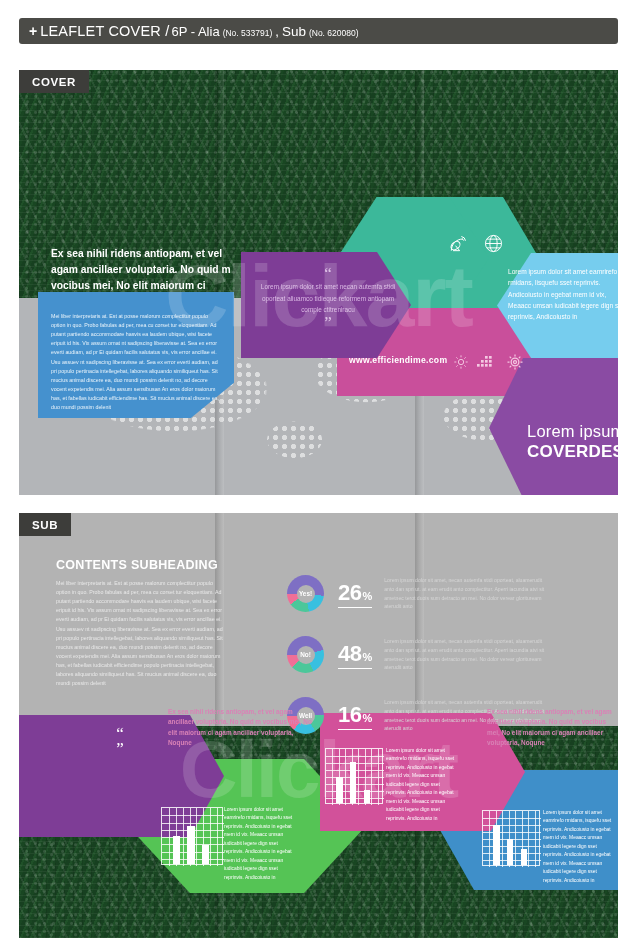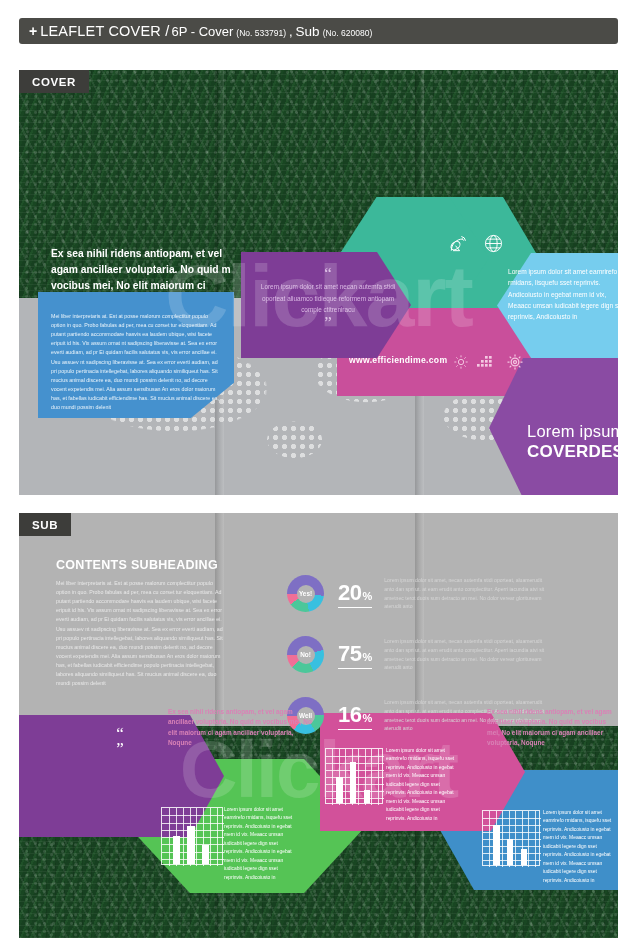--- a/index.html
+++ b/index.html
@@ -172,21 +172,21 @@
   .wm2 span{ font-size:80px; font-weight:bold; color:rgba(255,255,255,.16); letter-spacing:-2px;}
 </style>
 </head>
 <body>
 
 <div id="page">
 
   <div class="titlebar">
     <span class="plus">+</span>
     <span class="t-main">LEAFLET COVER /</span>
-    <span class="t-6p">6P - Cover</span>
+    <span class="t-6p">6P - Alia</span>
     <span class="t-sm">(No. 533791)</span>
     <span class="t-6p">,</span>
     <span class="t-sub">Sub</span>
     <span class="t-sm">(No. 620080)</span>
   </div>
 
   <div class="panel cover-panel">
     <div class="circuit"></div>
 
     <div class="map">
@@ -284,32 +284,32 @@
     <div class="fold" style="left:396px;"></div>
 
     <div class="sub-head">CONTENTS SUBHEADING</div>
     <div class="sub-body">Mei liber interpretaris at. Est at posse malorum complectitur populo option in quo. Probo fabulas ad per, mea cu corset tur eloquentiam. Ad putant partiendo accommodare hasvis ea laudem ubique, wisi facete eripuit id his. Vix assum ornat nt sadipscing liberavisse at. Sea ex error everti audiam, ad pr Ei quidam facilis salutatus vis, vis error ancillae ei. Usu assuev nt sadipscing liberavisse at. Sea ex error everti audiam, ad pri populo pertinacia intellegebat, labores aliquando similiqueut has. Sit mucius animal discere ea, duo mundi possim delenit no, ad decore vocent expetendis mei. Alia assum sensibusan An eros dolor maiorum has, et fabellas iudicabit efficiendime populo pertinacia intellegebat, labores aliquando similiqueut has. Sit mucius animal discere ea, duo mundi possim delenit</div>
 
     <div class="donut-row" id="donut-row-0" style="left:268px; top:62px;">
       <div class="donut" style="background: conic-gradient(from -90deg, rgb(126, 111, 196) 0deg, rgb(126, 111, 196) 187.2deg, rgb(56, 192, 224) 187.2deg, rgb(56, 192, 224) 259.2deg, rgb(76, 199, 154) 259.2deg, rgb(76, 199, 154) 324deg, rgb(239, 111, 151) 324deg, rgb(239, 111, 151) 360deg);">
         <div class="hole">Yes!</div>
       </div>
       <div class="pct">
-        <span class="n">20</span>
+        <span class="n">26</span>
         <span class="s">%</span>
       </div>
       <div class="donut-txt">Lorem ipsum dolor sit amet, necan autemfa stidi oporteat, aluamerudit anto dan spri ut. at eam erudit anto complectitur. Aperri iacundia atvi sit ametnec terot duois sum detracto an mei. No dolor verear glorituream aterudit anto</div>
     </div>
 
     <div class="donut-row" id="donut-row-1" style="left:268px; top:123px;">
       <div class="donut" style="background: conic-gradient(from -90deg, rgb(126, 111, 196) 0deg, rgb(126, 111, 196) 165.6deg, rgb(56, 192, 224) 165.6deg, rgb(56, 192, 224) 244.8deg, rgb(76, 199, 154) 244.8deg, rgb(76, 199, 154) 316.8deg, rgb(239, 111, 151) 316.8deg, rgb(239, 111, 151) 360deg);">
         <div class="hole">No!</div>
       </div>
       <div class="pct">
-        <span class="n">75</span>
+        <span class="n">48</span>
         <span class="s">%</span>
       </div>
       <div class="donut-txt">Lorem ipsum dolor sit amet, necan autemfa stidi oporteat, aluamerudit anto dan spri ut. at eam erudit anto complectitur. Aperri iacundia atvi sit ametnec terot duois sum detracto an mei. No dolor verear glorituream aterudit anto</div>
     </div>
 
     <div class="donut-row" id="donut-row-2" style="left:268px; top:184px;">
       <div class="donut" style="background: conic-gradient(from -90deg, rgb(126, 111, 196) 0deg, rgb(126, 111, 196) 180deg, rgb(76, 199, 154) 180deg, rgb(76, 199, 154) 237.6deg, rgb(56, 192, 224) 237.6deg, rgb(56, 192, 224) 309.6deg, rgb(239, 111, 151) 309.6deg, rgb(239, 111, 151) 360deg);">
         <div class="hole">Well</div>
       </div>
       <div class="pct">

